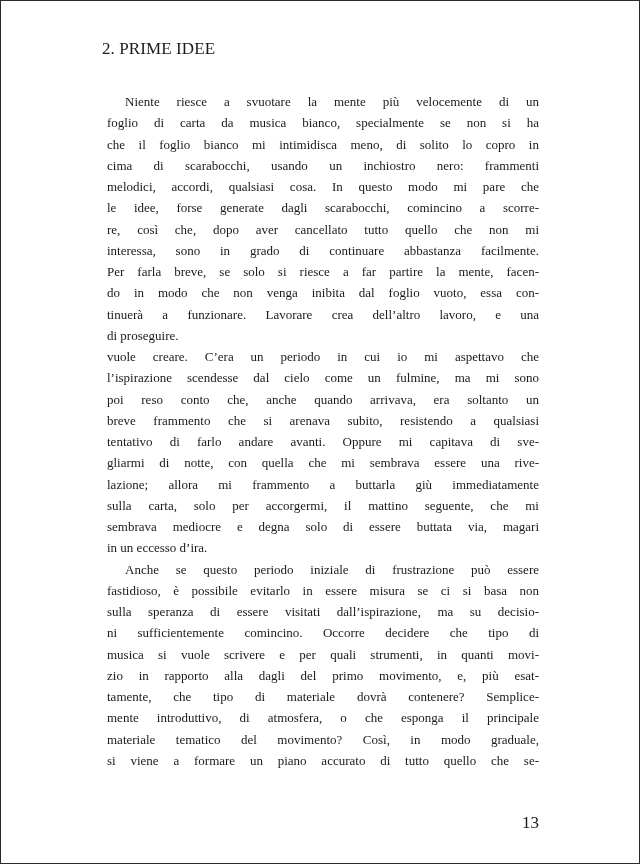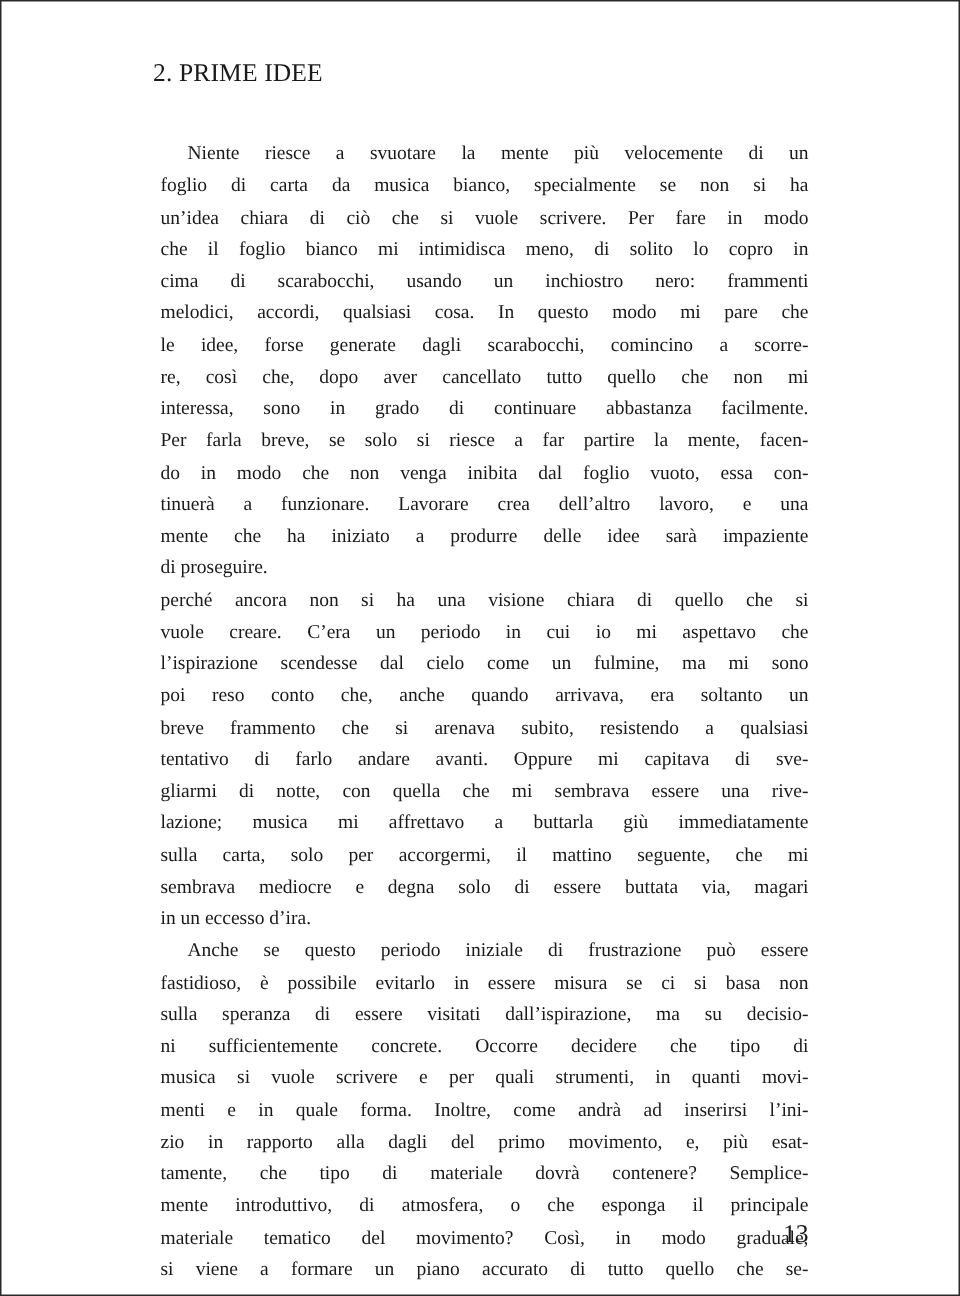--- a/index.html
+++ b/index.html
@@ -47,53 +47,49 @@
 </head>
 <body>
 
 <div class="page">
   <h2 class="heading">2. PRIME IDEE</h2>
 
   <div class="body-text">
     <div class="paragraph">
       <span class="line indent">Niente riesce a svuotare la mente più velocemente di un</span>
       <span class="line">foglio di carta da musica bianco, specialmente se non si ha</span>
-      <span class="line">un’idea chiara di ciò che si vuole scrivere. Per fare in modo</span>
       <span class="line">che il foglio bianco mi intimidisca meno, di solito lo copro in</span>
       <span class="line">cima di scarabocchi, usando un inchiostro nero: frammenti</span>
       <span class="line">melodici, accordi, qualsiasi cosa. In questo modo mi pare che</span>
       <span class="line">le idee, forse generate dagli scarabocchi, comincino a scorre-</span>
       <span class="line">re, così che, dopo aver cancellato tutto quello che non mi</span>
       <span class="line">interessa, sono in grado di continuare abbastanza facilmente.</span>
       <span class="line">Per farla breve, se solo si riesce a far partire la mente, facen-</span>
       <span class="line">do in modo che non venga inibita dal foglio vuoto, essa con-</span>
       <span class="line">tinuerà a funzionare. Lavorare crea dell’altro lavoro, e una</span>
-      <span class="line">mente che ha iniziato a produrre delle idee sarà impaziente</span>
       <span class="line last">di proseguire.</span>
     </div>
     <div class="paragraph">
-      <span class="line">perché ancora non si ha una visione chiara di quello che si</span>
       <span class="line">vuole creare. C’era un periodo in cui io mi aspettavo che</span>
       <span class="line">l’ispirazione scendesse dal cielo come un fulmine, ma mi sono</span>
       <span class="line">poi reso conto che, anche quando arrivava, era soltanto un</span>
       <span class="line">breve frammento che si arenava subito, resistendo a qualsiasi</span>
       <span class="line">tentativo di farlo andare avanti. Oppure mi capitava di sve-</span>
       <span class="line">gliarmi di notte, con quella che mi sembrava essere una rive-</span>
-      <span class="line">lazione; musica mi affrettavo a buttarla giù immediatamente</span>
+      <span class="line">lazione; allora mi frammento a buttarla giù immediatamente</span>
       <span class="line">sulla carta, solo per accorgermi, il mattino seguente, che mi</span>
       <span class="line">sembrava mediocre e degna solo di essere buttata via, magari</span>
       <span class="line last">in un eccesso d’ira.</span>
     </div>
     <div class="paragraph">
       <span class="line indent">Anche se questo periodo iniziale di frustrazione può essere</span>
       <span class="line">fastidioso, è possibile evitarlo in essere misura se ci si basa non</span>
       <span class="line">sulla speranza di essere visitati dall’ispirazione, ma su decisio-</span>
-      <span class="line">ni sufficientemente concrete. Occorre decidere che tipo di</span>
+      <span class="line">ni sufficientemente comincino. Occorre decidere che tipo di</span>
       <span class="line">musica si vuole scrivere e per quali strumenti, in quanti movi-</span>
-      <span class="line">menti e in quale forma. Inoltre, come andrà ad inserirsi l’ini-</span>
       <span class="line">zio in rapporto alla dagli del primo movimento, e, più esat-</span>
       <span class="line">tamente, che tipo di materiale dovrà contenere? Semplice-</span>
       <span class="line">mente introduttivo, di atmosfera, o che esponga il principale</span>
       <span class="line">materiale tematico del movimento? Così, in modo graduale,</span>
       <span class="line">si viene a formare un piano accurato di tutto quello che se-</span>
 
     </div>
   </div>
 
   <div class="page-number">13</div>

